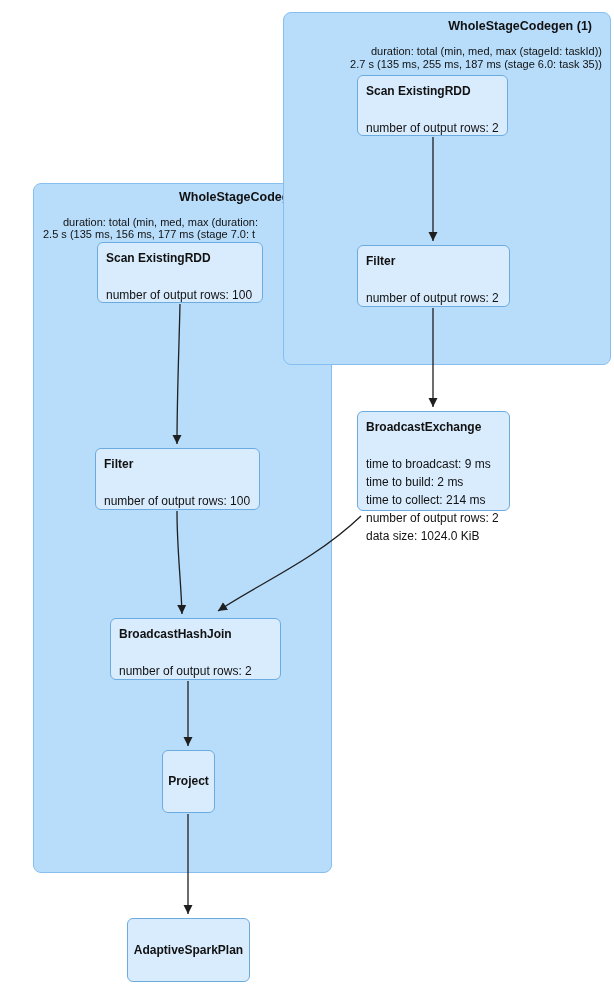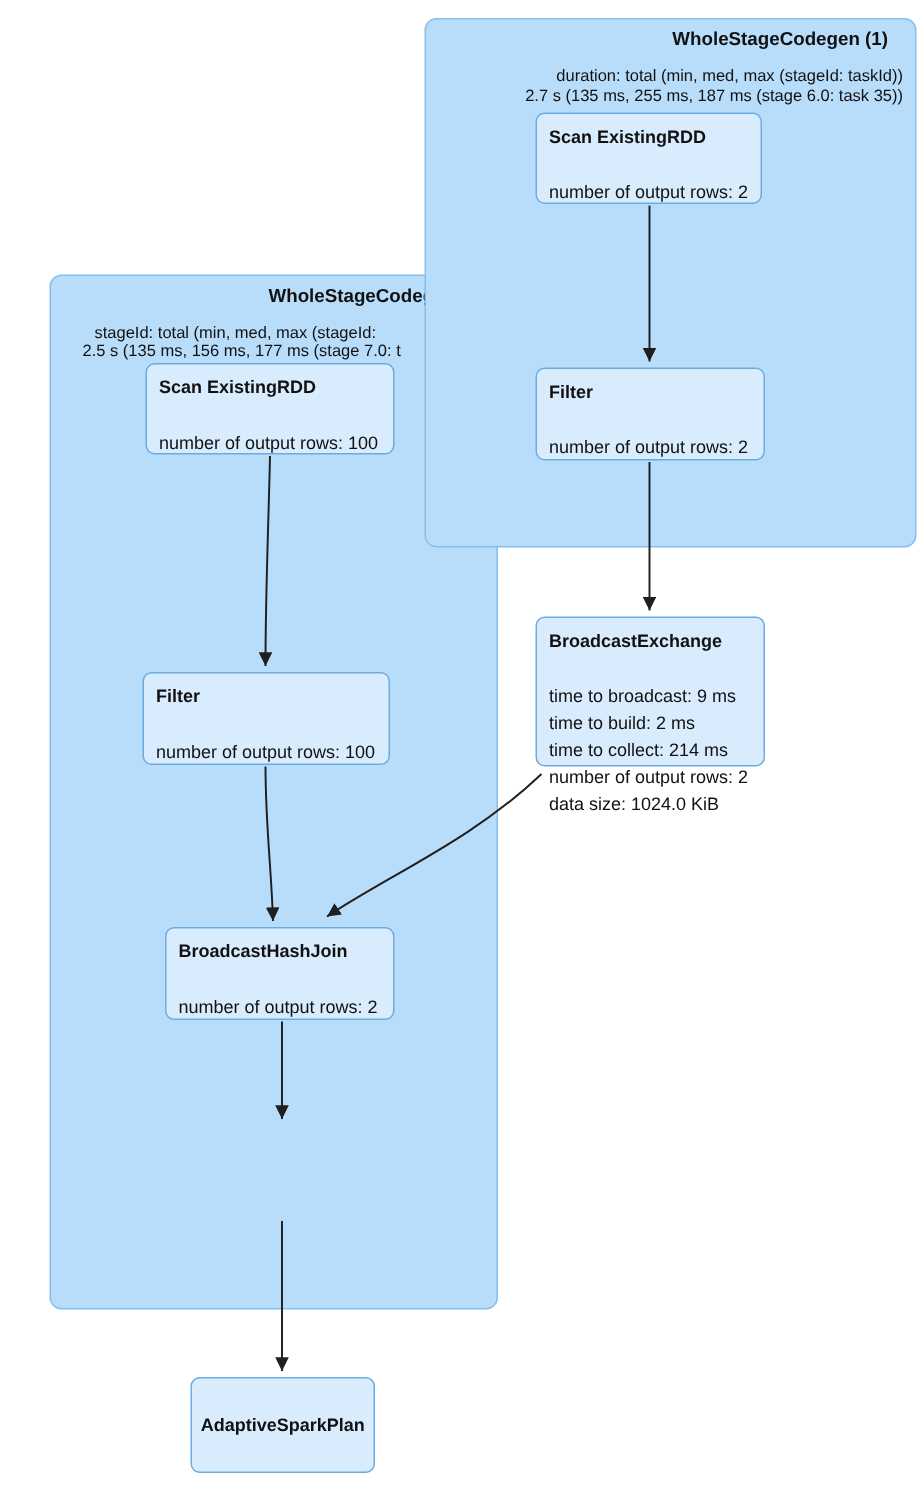--- a/index.html
+++ b/index.html
@@ -19,50 +19,50 @@
   .cluster-wsc2{left:33px;top:183px;width:299px;height:690px;z-index:1;}
   .cluster-wsc1{left:283px;top:12px;width:328px;height:353px;z-index:2;}
 
   .cluster-title{position:absolute;font-weight:bold;font-size:12.5px;line-height:15px;white-space:nowrap;}
   .cluster-wsc1 .cluster-title{top:6px;right:18px;}
   .cluster-wsc2 .cluster-title{top:6px;left:145px;}
 
   .duration{position:absolute;font-size:11px;line-height:13px;white-space:nowrap;}
   .cluster-wsc1 .duration{top:32px;right:8px;text-align:right;}
   .cluster-wsc2 .duration-l1{top:32px;left:29px;}
-  .cluster-wsc2 .duration-l2{top:44px;left:9px;margin-left:12px;}
+  .cluster-wsc2 .duration-l2{top:44px;left:9px;}
 
   .node{position:absolute;background:var(--node-fill);border:1px solid var(--node-border);border-radius:6px;box-sizing:border-box;padding:8px;z-index:3;}
   .node-title{font-weight:bold;font-size:12px;line-height:15px;white-space:nowrap;}
   .node-metrics{margin-top:20px;}
   .node-metric{font-size:12px;line-height:18px;white-space:nowrap;}
   .node-center{display:flex;align-items:center;justify-content:center;padding:4px;text-align:center;}
   .node-center .node-title{white-space:nowrap;}
 
   .n-scan1{left:357px;top:75px;width:151px;height:61px;}
   .n-filter1{left:357px;top:245px;width:153px;height:62px;}
   .n-be{left:357px;top:411px;width:153px;height:100px;}
   .n-scan2{left:97px;top:242px;width:166px;height:61px;}
   .n-filter2{left:95px;top:448px;width:165px;height:62px;}
-  .n-bhj{left:110px;top:618px;width:153px;height:62px;}
+  .n-bhj{left:110px;top:618px;width:171px;height:62px;}
   .n-project{left:162px;top:750px;width:53px;height:63px;}
   .n-asp{left:127px;top:918px;width:123px;height:64px;text-align:center;}
 
   #edges{position:absolute;left:0;top:0;width:614px;height:997px;z-index:4;pointer-events:none;}
   .edge{stroke:var(--arrow-color);stroke-width:1.3;fill:none;}
   .arrowhead{fill:var(--arrow-color);}
 </style>
 </head>
 <body>
 
 <div id="canvas">
 
   <div class="cluster cluster-wsc2">
     <div class="cluster-title">WholeStageCodegen</div>
-    <div class="duration duration-l1">stageId: total (min, med, max (stageId:</div>
+    <div class="duration duration-l1">duration: total (min, med, max (duration:</div>
     <div class="duration duration-l2">2.5 s (135 ms, 156 ms, 177 ms (stage 7.0: t</div>
   </div>
 
   <div class="cluster cluster-wsc1">
     <div class="cluster-title">WholeStageCodegen (1)</div>
     <div class="duration">
       <div>duration: total (min, med, max (stageId: taskId))</div>
       <div>2.7 s (135 ms, 255 ms, 187 ms (stage 6.0: task 35))</div>
     </div>
   </div>
@@ -106,20 +106,23 @@
     </div>
   </div>
 
   <div class="node n-bhj">
     <div class="node-title">BroadcastHashJoin</div>
     <div class="node-metrics">
       <div class="node-metric">number of output rows: 2</div>
     </div>
   </div>
 
+  <div class="node n-project node-center">
+    <div class="node-title">Project</div>
+  </div>
 
   <div class="node n-asp node-center">
     <div class="node-title">AdaptiveSparkPlan</div>
   </div>
 
   <svg id="edges" viewBox="0 0 614 997" xmlns="http://www.w3.org/2000/svg">
     <defs>
       <marker id="arrow" viewBox="0 0 10 10" refX="10" refY="5" markerWidth="7" markerHeight="7" orient="auto">
         <path class="arrowhead" d="M0,0 L10,5 L0,10 z"></path>
       </marker>

